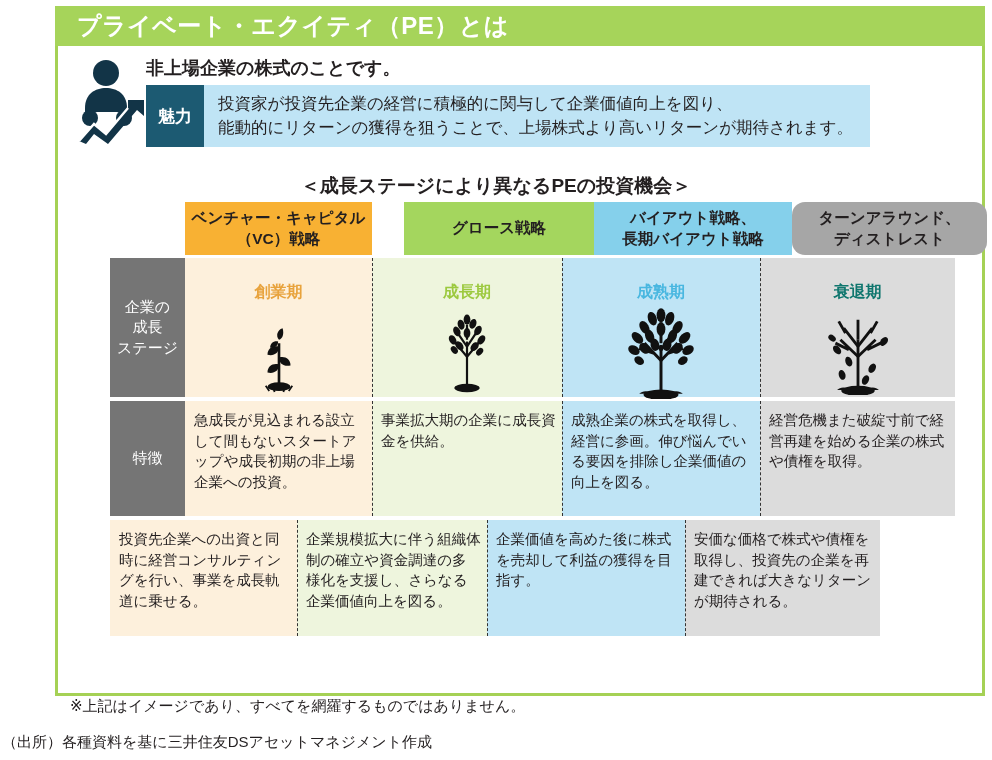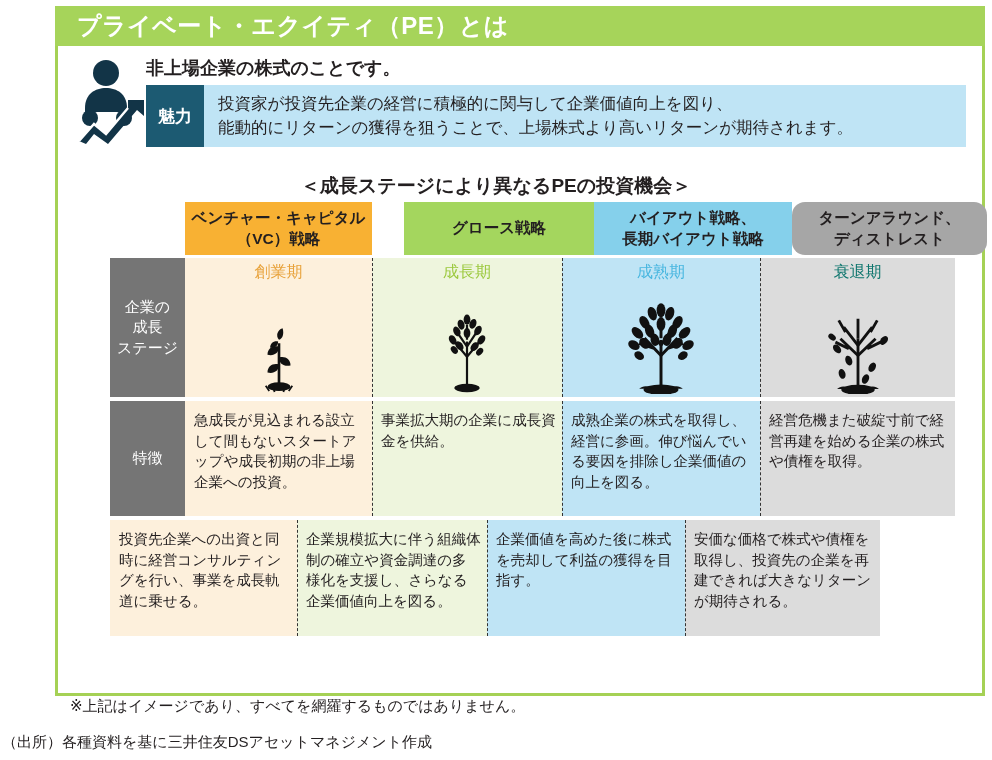--- a/index.html
+++ b/index.html
@@ -70,21 +70,21 @@
     top: 4px;
     font-size: 18px;
     font-weight: bold;
     color: #231f20;
     white-space: nowrap;
   }
   .callout {
     position: absolute;
     left: 86px;
     top: 33px;
-    width: 820px;
+    width: 724px;
     height: 62px;
     display: flex;
     align-items: stretch;
   }
   .callout-badge {
     width: 58px;
     background: #1c5a72;
     color: #ffffff;
     font-size: 17px;
     font-weight: bold;
@@ -193,22 +193,22 @@
     left: 0;
     top: 0;
     bottom: 0;
     border-left: 1.5px dashed #333333;
   }
 
   
   .stage-label {
     text-align: center;
     font-size: 16px;
-    font-weight: normal;
-    margin-top: 4px;
+    font-weight: bold;
+    margin-top: 24px;
   }
   .stage-label.s1 { color: #e8a33d; }
   .stage-label.s2 { color: #9cc93f; }
   .stage-label.s3 { color: #49b7e0; }
   .stage-label.s4 { color: #0f766e; }
   .tree-wrap {
     flex: 1 1 auto;
     display: flex;
     align-items: flex-end;
     justify-content: center;

